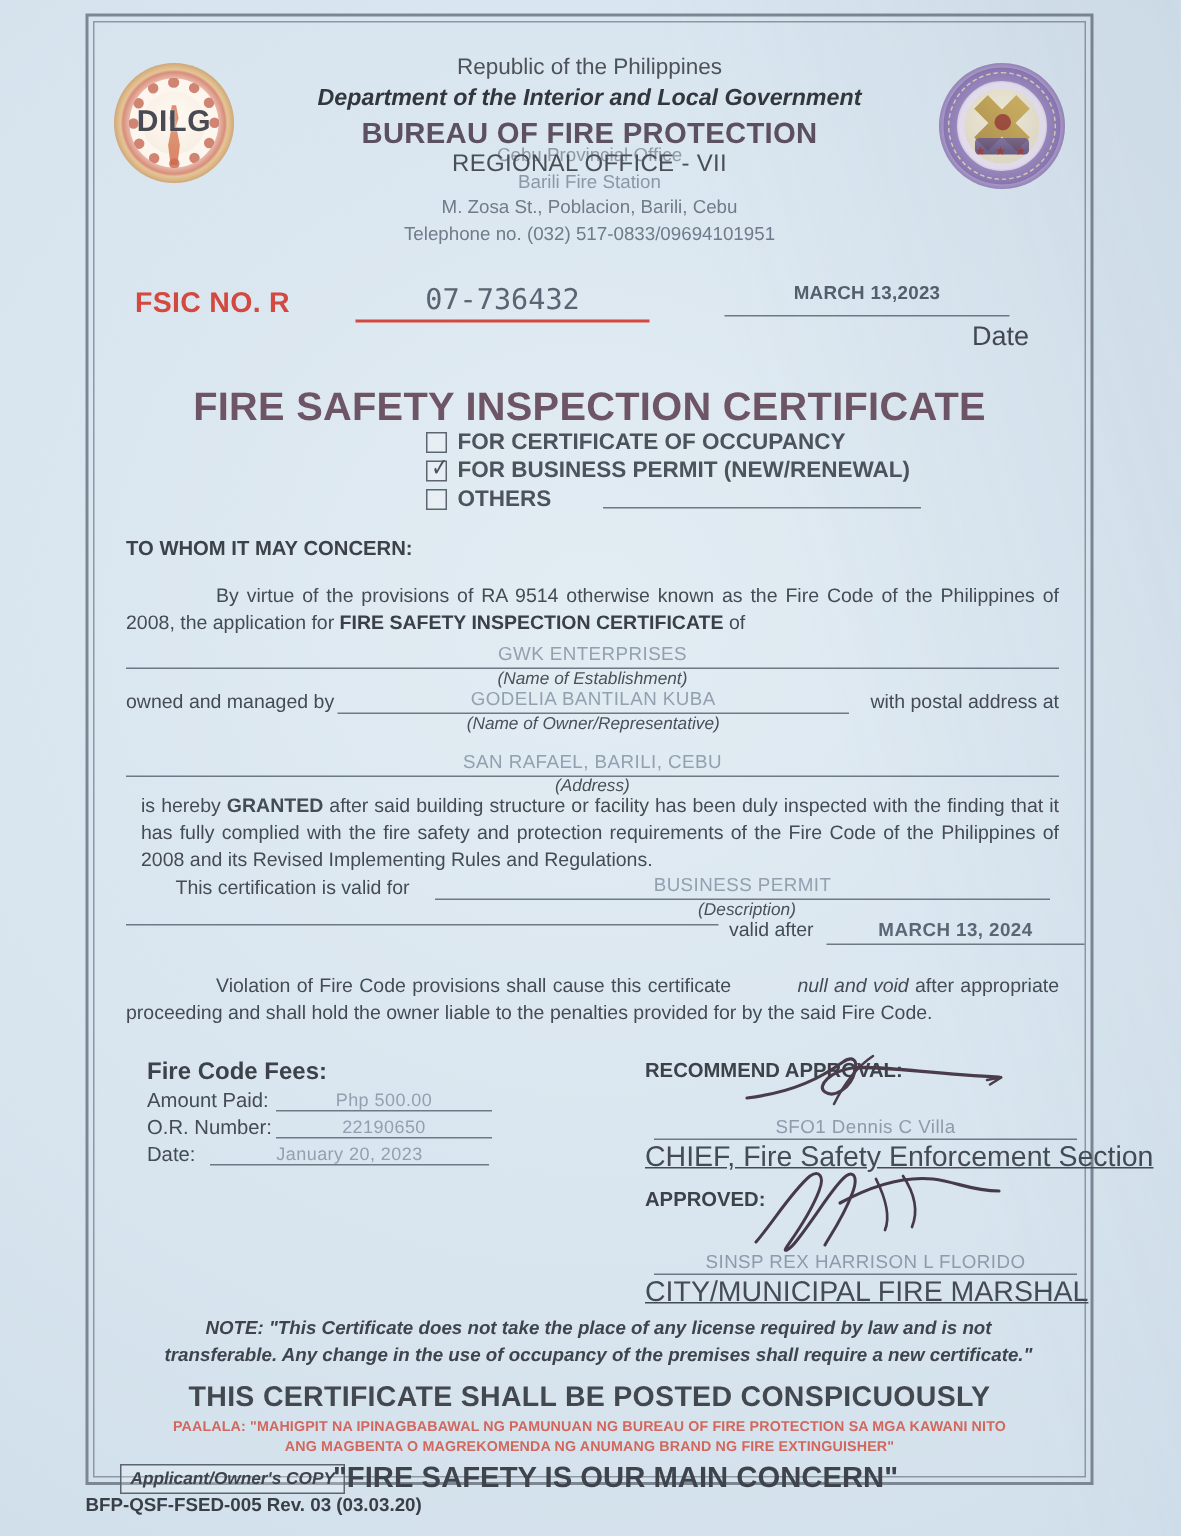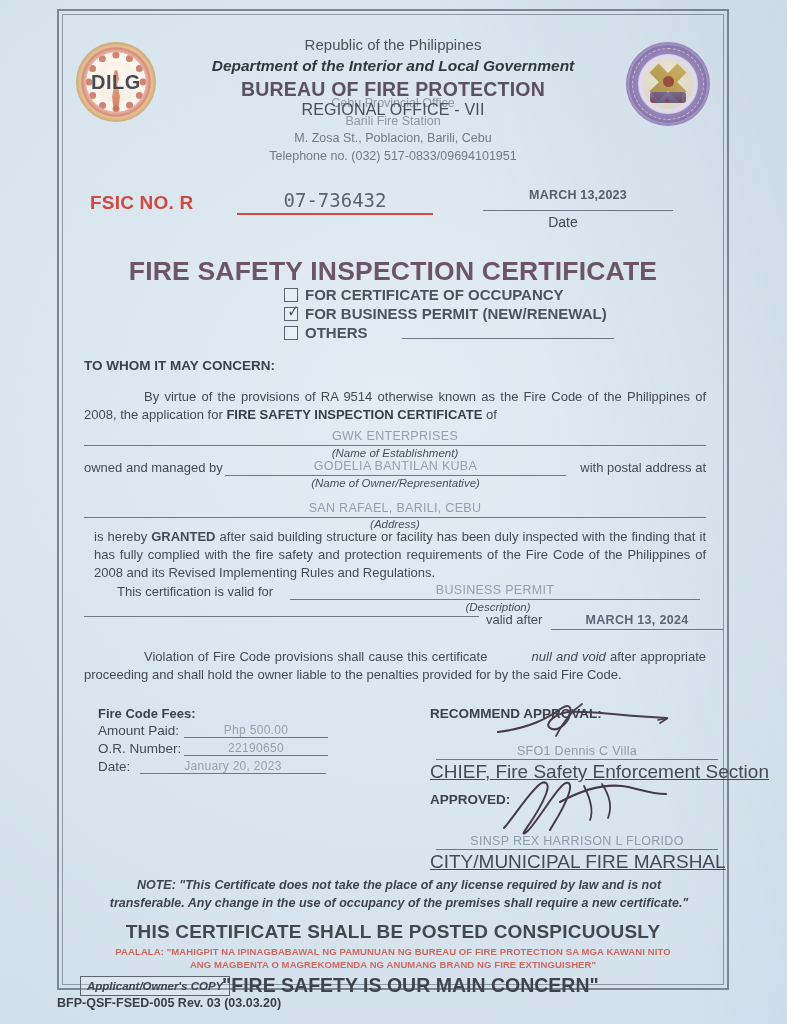--- a/index.html
+++ b/index.html
@@ -212,24 +212,24 @@
     font-weight: bold;
     color: #555f6d;
     letter-spacing: .2px;
   }
   .date-rule {
     position: absolute; right: 23px; top: 22px;
     width: 190px;
     border-bottom: 1.5px solid #6f7885;
   }
   .date-caption {
-    position: absolute; right: 38px; top: 26px;
+    position: absolute; right: 10px; top: 26px;
     width: 190px;
-    text-align: center;
-    font-size: 14px;
+    text-align: right;
+    font-size: 18px;
     color: #454a52;
   }
 
   
   .cert-title {
     position: absolute; left: 0; right: 0; top: 242px;
     text-align: center;
     font-size: 26.5px;
     font-weight: bold;
     color: #6e5566;
@@ -326,21 +326,21 @@
     position: absolute; left: 0; right: 0; bottom: 2px;
     text-align: center; font-size: 12.5px; font-weight: bold;
     color: #5c6675; letter-spacing: .3px;
   }
 
   .p3 { left: 22px; right: 18px; top: 634px; text-indent: 60px; text-align: justify; }
   .p3 i { font-style: italic; margin-left: 40px; }
 
   
   .fees { position: absolute; left: 36px; top: 692px; }
-  .fees-title { font-size: 13px; font-weight: bold; color: #3d424a; margin-bottom: 2px; }
+  .fees-title { font-size: 16px; font-weight: bold; color: #3d424a; margin-bottom: 2px; }
   .fee-row { position: relative; height: 18px; font-size: 13.5px; color: #454b54; }
   .fee-lbl { position: absolute; left: 0; top: 0; }
   .fee-rule { position: absolute; top: 14px; border-bottom: 1.2px solid #6f7885; }
   .fee-val {
     position: absolute; top: 0;
     text-align: center;
     font-size: 12px;
     color: #93a0b0;
     letter-spacing: .3px;
   }

